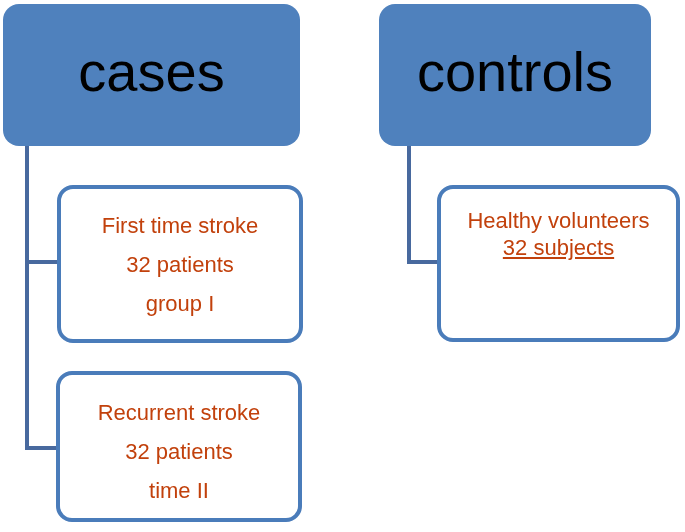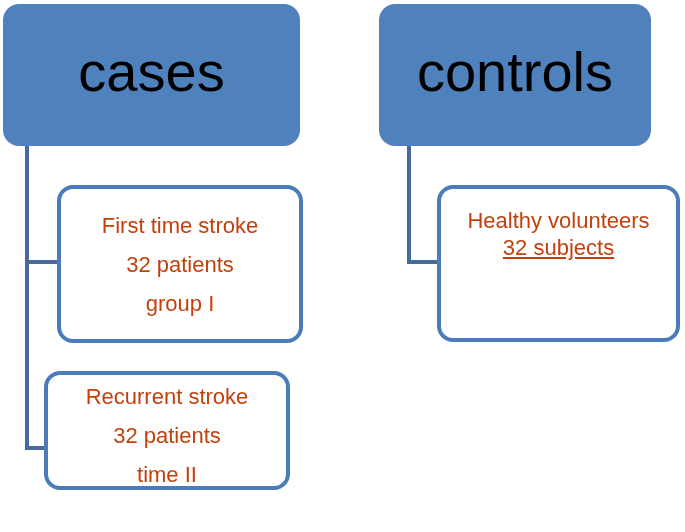--- a/index.html
+++ b/index.html
@@ -42,21 +42,21 @@
     background: #ffffff;
     border: 4px solid #4a7cba;
     border-radius: 16px;
     color: #c2410c;
     font-size: 22px;
     display: flex;
     flex-direction: column;
     align-items: center;
   }
   .child-group1 { left: 57px;  top: 185px; width: 246px; height: 158px; justify-content: center; }
-  .child-group2 { left: 44px;  top: 371px; width: 246px; height: 119px; justify-content: center; padding-top: 10px; }
+  .child-group2 { left: 56px;  top: 371px; width: 246px; height: 151px; justify-content: center; padding-top: 10px; }
   .child-group3 { left: 437px; top: 185px; width: 243px; height: 157px; padding-top: 18px; }
   .line-spread  { line-height: 39px; }
   .line-tight   { line-height: 27px; }
   .line-gap     { line-height: 28px; margin-top: 0; text-decoration: underline; }
 
   
   .connector {
     position: absolute;
     background: #48699e;
   }

